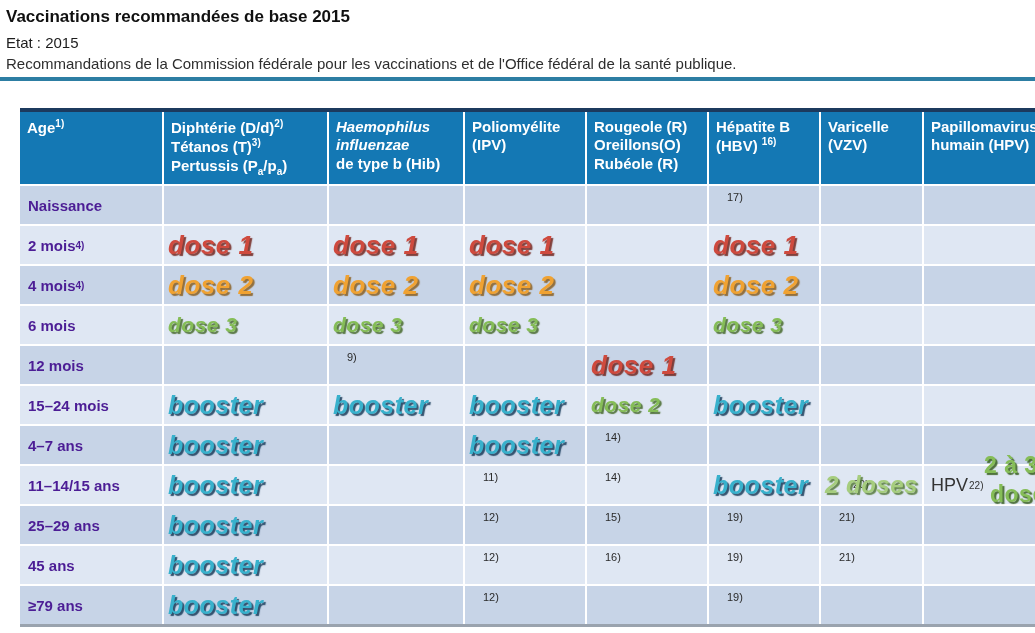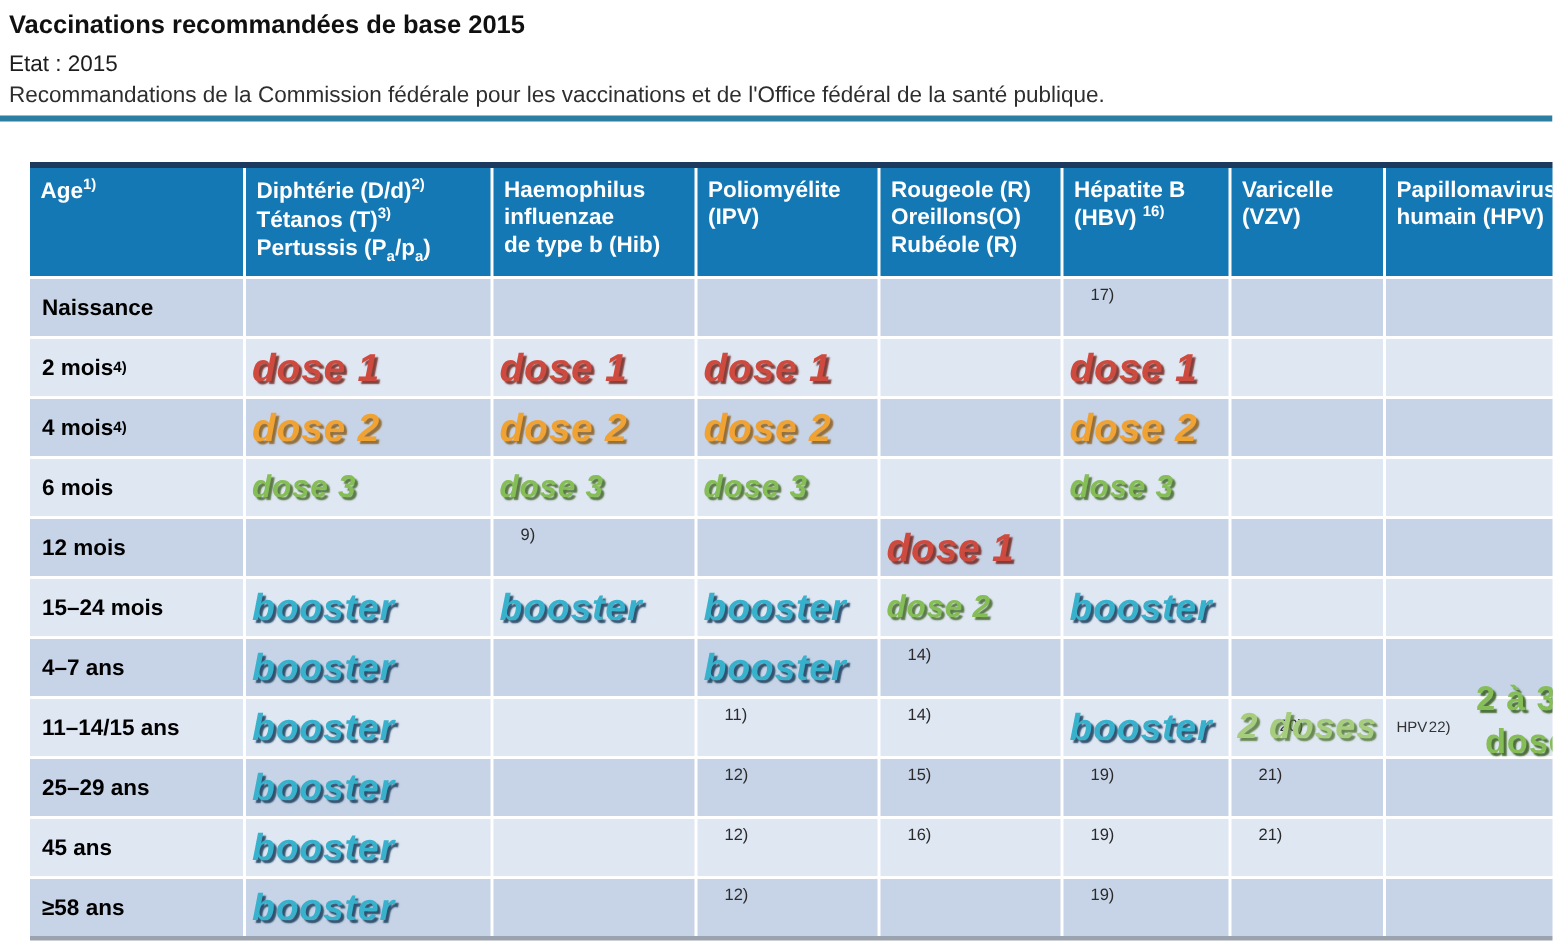--- a/index.html
+++ b/index.html
@@ -13,44 +13,44 @@
   .rule{height:4px;background:var(--rule,#2d7ea3);margin-top:5px;width:1035px;}
 
   
   .vwrap{margin:27px 5px 0 20px;width:1022px;border-top:4px solid #1c3a5e;border-bottom:3px solid #9aa3ae;}
   .vgrid{display:grid;grid-template-columns:142px 163px 134px 120px 120px 110px 101px 126px;
          grid-template-rows:72px repeat(11,38px);gap:2px;background:#fff;}
   .hcell{background:var(--header_bg,#1478b4);color:#fff;font-weight:bold;font-size:15px;
          line-height:1.22;padding:6px 5px 4px 7px;box-sizing:border-box;overflow:visible;white-space:nowrap;}
   .hcell sup{font-size:10px;}
   .hcell sub{font-size:10px;}
-  .it{}
+  .it{font-style:italic;}
   .dark{background:var(--row_dark,#c7d4e7);}
   .light{background:var(--row_light,#dfe7f3);}
-  .acell{font-weight:bold;font-size:15px;color:#000000;display:flex;align-items:center;
+  .acell{font-weight:bold;font-size:15px;color:#4c1d95;display:flex;align-items:center;
          padding-left:8px;box-sizing:border-box;white-space:nowrap;}
   .acell sup{font-size:10px;}
   .cell{position:relative;display:flex;align-items:center;box-sizing:border-box;
         overflow:visible;white-space:nowrap;}
 
   .fn{position:absolute;top:5px;left:18px;font-size:11px;color:#2a2a2a;font-weight:normal;}
   .fnov{position:absolute;top:12px;left:32px;font-size:11px;color:#333;z-index:0;}
 
   .dosew{font-weight:800;letter-spacing:.5px;padding-left:4px;position:relative;z-index:1;font-style:italic;}
   .dose1{font-size:26px;color:var(--dose1,#cf4a3e);text-shadow:2px 2px 1px rgba(105,22,14,.8);}
   .dose2{font-size:26px;color:var(--dose2,#f0a232);text-shadow:2px 2px 1px rgba(128,78,4,.75);}
   .dose3{font-size:21px;color:var(--dose3,#85bd57);text-shadow:2px 2px 1px rgba(56,94,26,.8);}
   .booster{font-size:25px;color:var(--booster,#38b1cc);text-shadow:2px 2px 1px rgba(22,58,88,.85);}
   .doses2{font-size:24px;color:var(--green_light,#a6cd7e);text-shadow:2px 2px 1px rgba(74,112,42,.8);}
 
   .g2top,.g2bot{position:absolute;font-size:23px;font-weight:800;letter-spacing:.5px;
         color:var(--dose3,#82bd58);text-shadow:2px 2px 1px rgba(50,90,25,.85);z-index:2;}
   .g2top{left:60px;top:-14px;}
   .g2bot{left:66px;top:15px;}
-  .plain{font-size:10px;color:#333;font-weight:normal;margin-left:7px;z-index:1;position:relative;}
+  .plain{font-size:18px;color:#333;font-weight:normal;margin-left:7px;z-index:1;position:relative;}
   sup.plain{font-size:10px;margin-left:1px;}
 </style>
 </head>
 <body>
 
 <div class="titleblock">
   <div class="title">Vaccinations recommandées de base 2015</div>
   <div class="etat">Etat : 2015</div>
   <div class="subtitle">Recommandations de la Commission fédérale pour les vaccinations et de l'Office fédéral de la santé publique.</div>
 </div>
@@ -270,21 +270,21 @@
         <span class="fn">16)</span>
       </div>
       <div class="cell light">
         <span class="fn">19)</span>
       </div>
       <div class="cell light">
         <span class="fn">21)</span>
       </div>
       <div class="cell light"></div>
       <div class="acell dark">
-        <span>≥58 ans</span>
+        <span>≥79 ans</span>
       </div>
       <div class="cell dark">
         <span class="booster dosew">booster</span>
       </div>
       <div class="cell dark"></div>
       <div class="cell dark">
         <span class="fn">12)</span>
       </div>
       <div class="cell dark"></div>
       <div class="cell dark">

